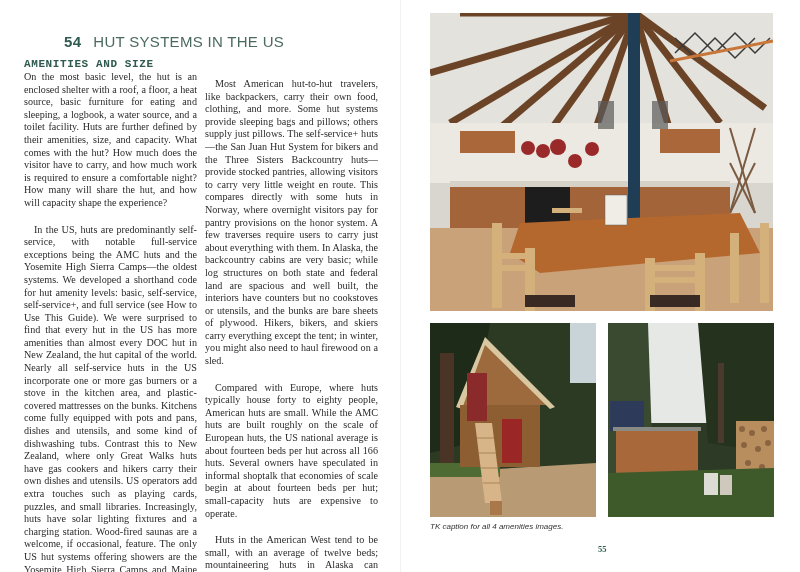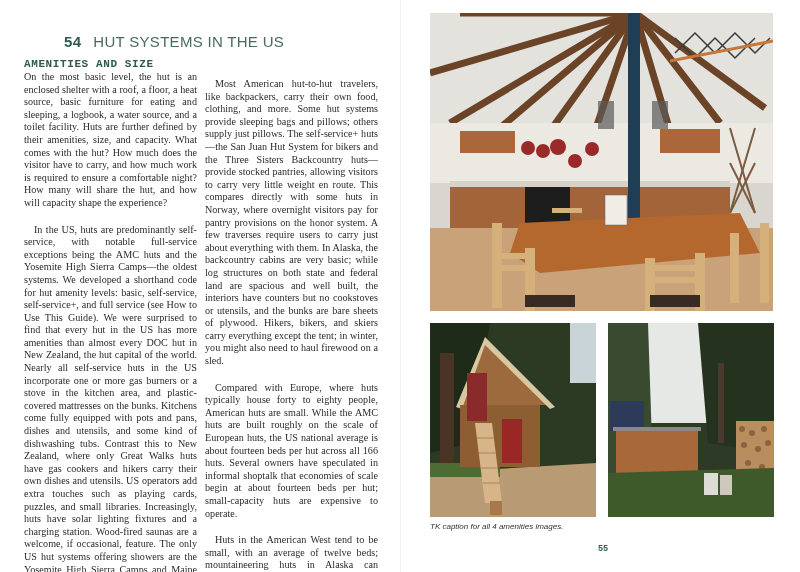--- a/index.html
+++ b/index.html
@@ -12,21 +12,21 @@
   .col1 { left:24px; }
   .col2 { left:205px; top:64px; }
   .heading { font-family:Liberation Mono, monospace; font-weight:bold; font-size:11px; letter-spacing:0.6px; color:#2f5a4f; margin:0 0 0 0; line-height:13px; }
   .col p { margin:0; }
   .col p.indent { text-indent:10px;margin-top:14px; }
   .photo { position:absolute; overflow:hidden; }
   .photo-main { left:430px; top:13px; width:343px; height:298px; }
   .photo-left { left:430px; top:323px; width:166px; height:194px; }
   .photo-right { left:608px; top:323px; width:166px; height:194px; }
   .caption { position:absolute; left:430px; top:522px; font-family:"Liberation Sans", "DejaVu Sans", sans-serif; font-style:italic; font-size:8px; color:#333; }
-  .folio { position:absolute; left:598px; top:544px; font-family:Liberation Mono, monospace; font-weight:bold; font-size:8.5px; color:#2f5a4f; }
+  .folio { position:absolute; left:598px; top:544px; font-family:Liberation Serif, serif; font-weight:bold; font-size:8.5px; color:#2f5a4f; }
   svg { display:block; }
 </style>
 </head>
 <body>
 
 <div class="spread">
   <div class="gutter"></div>
 
   <div class="running-head">
     <span class="num">54</span>

